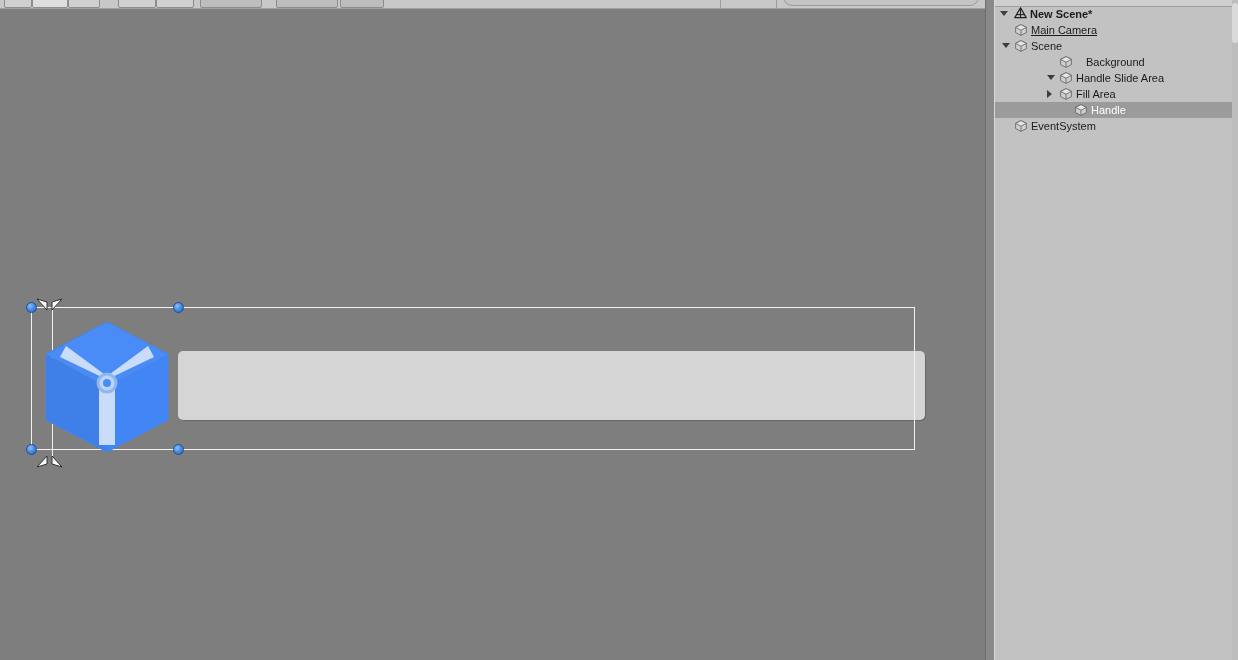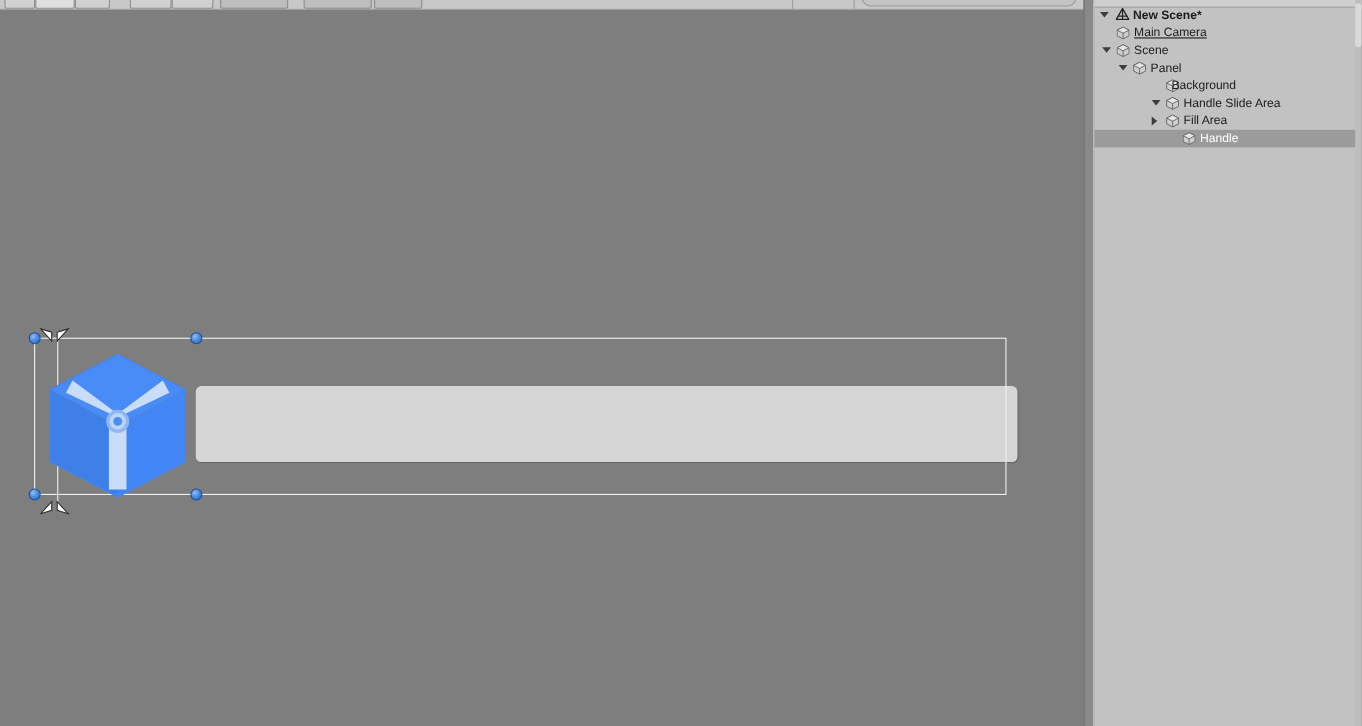--- a/index.html
+++ b/index.html
@@ -324,35 +324,26 @@
         <div class="row">
           <div class="tri down" style="left: 7px;"></div>
           <span class="cube-ico" style="left: 20px;"><svg width="12" height="12" viewBox="0 0 12 12">
               <polygon points="6,0.6 11.4,3.4 11.4,8.6 6,11.4 0.6,8.6 0.6,3.4" fill="#cfcfcf" stroke="#6a6a6a" stroke-width="0.9" stroke-linejoin="round"></polygon>
               <polygon points="6,0.6 11.4,3.4 6,6.2 0.6,3.4" fill="#e6e6e6" stroke="#6a6a6a" stroke-width="0.9" stroke-linejoin="round"></polygon>
               <line x1="6" y1="6.2" x2="6" y2="11.4" stroke="#6a6a6a" stroke-width="0.9"></line>
             </svg></span>
           <span class="row-label" style="left: 36px;">Scene</span>
         </div>
         <div class="row">
-          <div class="tri down" style="left: 22px;"></div>
-          <span class="cube-ico" style="left: 35px;"><svg width="12" height="12" viewBox="0 0 12 12">
-              <polygon points="6,0.6 11.4,3.4 11.4,8.6 6,11.4 0.6,8.6 0.6,3.4" fill="#cfcfcf" stroke="#6a6a6a" stroke-width="0.9" stroke-linejoin="round"></polygon>
-              <polygon points="6,0.6 11.4,3.4 6,6.2 0.6,3.4" fill="#e6e6e6" stroke="#6a6a6a" stroke-width="0.9" stroke-linejoin="round"></polygon>
-              <line x1="6" y1="6.2" x2="6" y2="11.4" stroke="#6a6a6a" stroke-width="0.9"></line>
-            </svg></span>
-          <span class="row-label" style="left: 51px;">Panel</span>
-        </div>
-        <div class="row">
           <span class="cube-ico" style="left: 65px;"><svg width="12" height="12" viewBox="0 0 12 12">
               <polygon points="6,0.6 11.4,3.4 11.4,8.6 6,11.4 0.6,8.6 0.6,3.4" fill="#cfcfcf" stroke="#6a6a6a" stroke-width="0.9" stroke-linejoin="round"></polygon>
               <polygon points="6,0.6 11.4,3.4 6,6.2 0.6,3.4" fill="#e6e6e6" stroke="#6a6a6a" stroke-width="0.9" stroke-linejoin="round"></polygon>
               <line x1="6" y1="6.2" x2="6" y2="11.4" stroke="#6a6a6a" stroke-width="0.9"></line>
             </svg></span>
-          <span class="row-label" style="left: 70px;">Background</span>
+          <span class="row-label" style="left: 91px;">Background</span>
         </div>
         <div class="row">
           <div class="tri down" style="left: 52px;"></div>
           <span class="cube-ico" style="left: 65px;"><svg width="12" height="12" viewBox="0 0 12 12">
               <polygon points="6,0.6 11.4,3.4 11.4,8.6 6,11.4 0.6,8.6 0.6,3.4" fill="#cfcfcf" stroke="#6a6a6a" stroke-width="0.9" stroke-linejoin="round"></polygon>
               <polygon points="6,0.6 11.4,3.4 6,6.2 0.6,3.4" fill="#e6e6e6" stroke="#6a6a6a" stroke-width="0.9" stroke-linejoin="round"></polygon>
               <line x1="6" y1="6.2" x2="6" y2="11.4" stroke="#6a6a6a" stroke-width="0.9"></line>
             </svg></span>
           <span class="row-label" style="left: 81px;">Handle Slide Area</span>
         </div>
@@ -366,17 +357,25 @@
           <span class="row-label" style="left: 81px;">Fill Area</span>
         </div>
         <div class="row selected">
           <span class="cube-ico" style="left: 80px;"><svg width="12" height="12" viewBox="0 0 12 12">
               <polygon points="6,0.6 11.4,3.4 11.4,8.6 6,11.4 0.6,8.6 0.6,3.4" fill="#cfcfcf" stroke="#6a6a6a" stroke-width="0.9" stroke-linejoin="round"></polygon>
               <polygon points="6,0.6 11.4,3.4 6,6.2 0.6,3.4" fill="#e6e6e6" stroke="#6a6a6a" stroke-width="0.9" stroke-linejoin="round"></polygon>
               <line x1="6" y1="6.2" x2="6" y2="11.4" stroke="#6a6a6a" stroke-width="0.9"></line>
             </svg></span>
           <span class="row-label" style="left: 96px;">Handle</span>
         </div>
+        <div class="row">
+          <span class="cube-ico" style="left: 20px;"><svg width="12" height="12" viewBox="0 0 12 12">
+              <polygon points="6,0.6 11.4,3.4 11.4,8.6 6,11.4 0.6,8.6 0.6,3.4" fill="#cfcfcf" stroke="#6a6a6a" stroke-width="0.9" stroke-linejoin="round"></polygon>
+              <polygon points="6,0.6 11.4,3.4 6,6.2 0.6,3.4" fill="#e6e6e6" stroke="#6a6a6a" stroke-width="0.9" stroke-linejoin="round"></polygon>
+              <line x1="6" y1="6.2" x2="6" y2="11.4" stroke="#6a6a6a" stroke-width="0.9"></line>
+            </svg></span>
+          <span class="row-label" style="left: 36px;">EventSystem</span>
+        </div>
       </div>
 
   </div>
 
 </div>
 
 </body></html>

